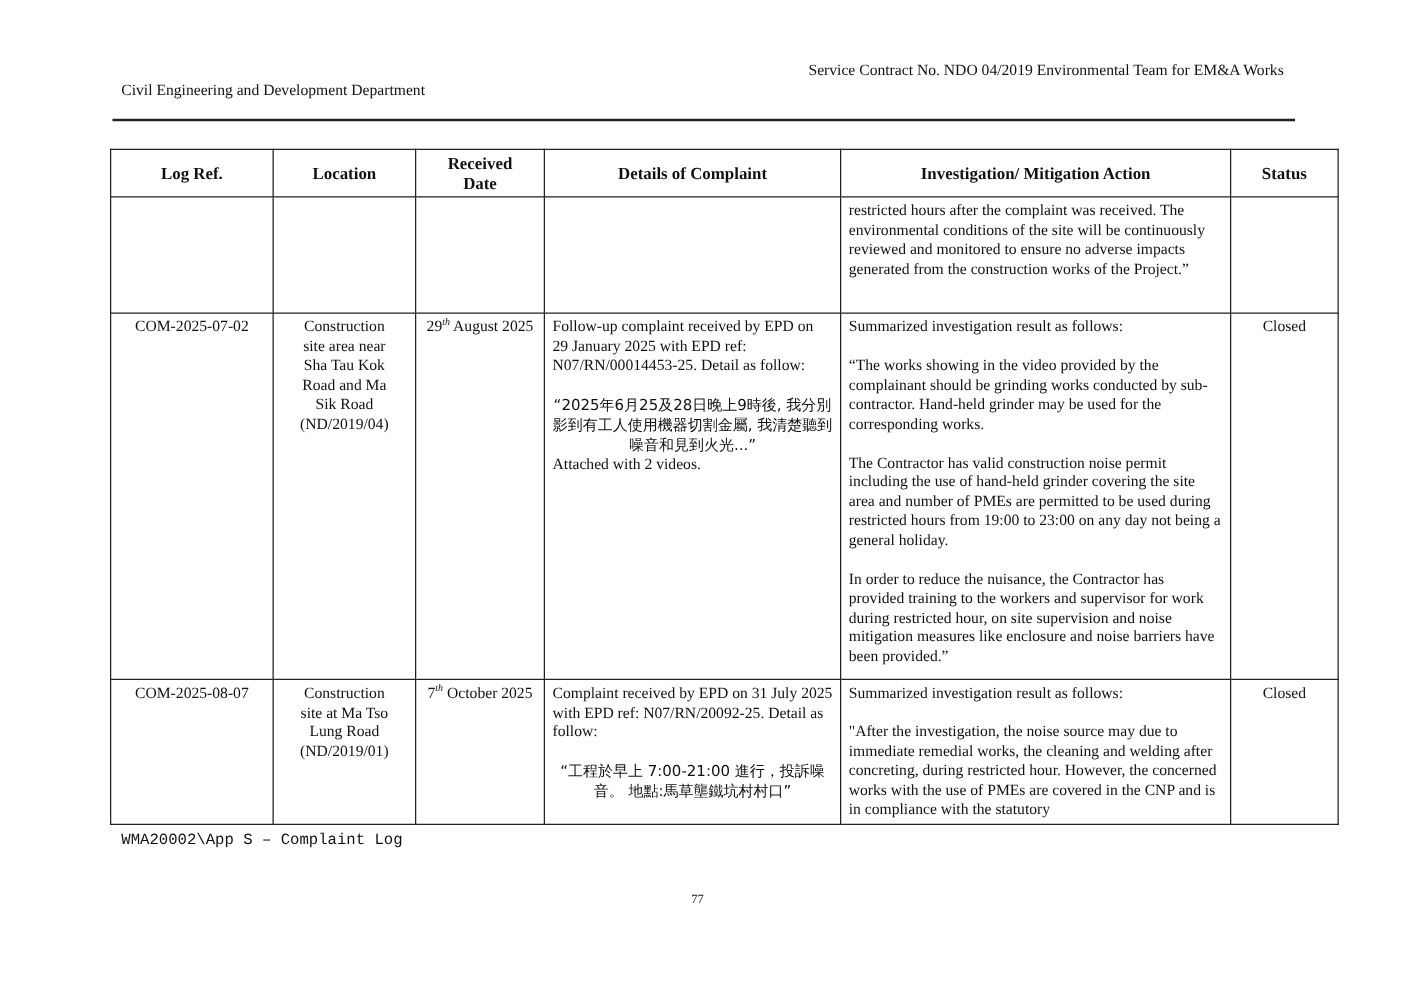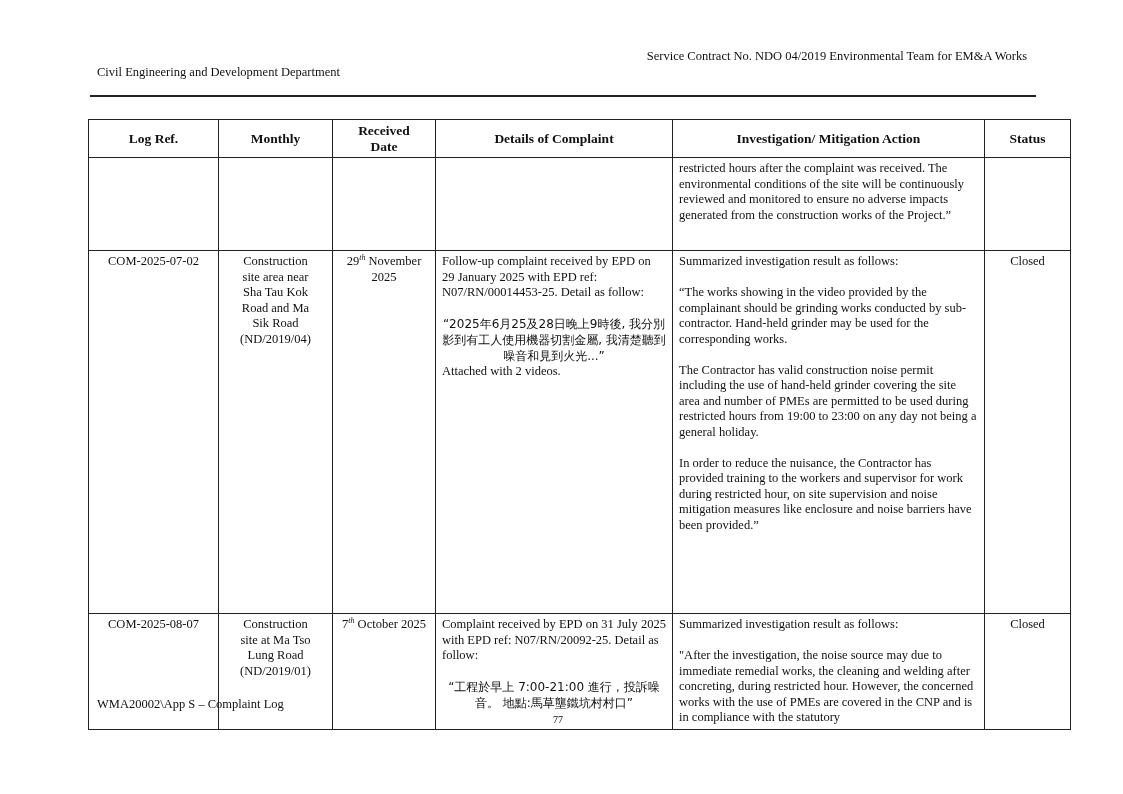--- a/index.html
+++ b/index.html
@@ -11,21 +11,21 @@
   table.log { position: absolute; left: 88px; top: 119px; width: 982px; border-collapse: collapse; table-layout: fixed;
               font-size: 12.5px; line-height: 15.5px; }
   table.log th, table.log td { border: 1.5px solid #222; vertical-align: top; padding: 3px 6px; }
   table.log th { font-weight: bold; font-size: 13.5px; height: 37px; vertical-align: middle; text-align: center; padding: 0 16px; }
   td.c { text-align: center; }
   td.l { text-align: left; }
   .para { margin: 0 0 15.5px 0; }
   .para:last-child { margin-bottom: 0; }
   .cjk { font-family: "DejaVu Sans", sans-serif; font-size: 12px; line-height: 16px; text-align: center; }
   sup { font-size: 8px; line-height: 0; font-style: italic; }
-  .ftr-left { position: absolute; left: 97px; top: 697px; font-size: 12.5px; }
+  .ftr-left { position: absolute; left: 97px; top: 665px; font-size: 12.5px; font-family: Liberation Mono, monospace; }
   .page-no { position: absolute; left: 553px; top: 714px; font-size: 10px; }
 </style>
 </head>
 <body>
 
 <div class="hdr-left">Civil Engineering and Development Department</div>
 <div class="hdr-right">
   <div>Service Contract No. NDO 04/2019 Environmental Team for EM&amp;A Works</div>
 </div>
 <div class="hdr-rule"></div>
@@ -35,51 +35,51 @@
     <col style="width:130px">
       <col style="width:114px">
       <col style="width:103px">
     <col style="width:237px">
       <col style="width:312px">
       <col style="width:86px">
   </colgroup>
   <thead>
     <tr>
       <th>Log Ref.</th>
-      <th>Monthly</th>
+      <th>Location</th>
       <th>Received Date</th>
       <th>Details of Complaint</th>
       <th>Investigation/ Mitigation Action</th>
       <th>Status</th>
     </tr>
   </thead>
   <tbody>
 
     <tr style="height:93px">
       <td class="c"></td>
       <td class="c"></td>
       <td class="c"></td>
       <td class="l"></td>
       <td class="l">
         <p class="para">restricted hours after the complaint was received. The environmental conditions of the site will be continuously reviewed and monitored to ensure no adverse impacts generated from the construction works of the Project.”</p>
       </td>
       <td class="c"></td>
     </tr>
 
-    <tr style="height:363px">
+    <tr style="height:293px">
       <td class="c">COM-2025-07-02</td>
       <td class="c">
         <div>Construction</div>
         <div>site area near</div>
         <div>Sha Tau Kok</div>
         <div>Road and Ma</div>
         <div>Sik Road</div>
         <div>(ND/2019/04)</div>
       </td>
-      <td class="c"><span>29</span><sup>th</sup><span> November 2025</span></td>
+      <td class="c"><span>29</span><sup>th</sup><span> August 2025</span></td>
       <td class="l">
         <p class="para">Follow-up complaint received by EPD on 29 January 2025 with EPD ref: N07/RN/00014453-25. Detail as follow:</p>
         <p class="para cjk" style="margin-bottom:0">“2025年6月25及28日晚上9時後, 我分別影到有工人使用機器切割金屬, 我清楚聽到噪音和見到火光...”</p>
         <p class="para">Attached with 2 videos.</p>
       </td>
       <td class="l">
         <p class="para">Summarized investigation result as follows:</p>
         <p class="para">“The works showing in the video provided by the complainant should be grinding works conducted by sub-contractor. Hand-held grinder may be used for the corresponding works.</p>
         <p class="para">The Contractor has valid construction noise permit including the use of hand-held grinder covering the site area and number of PMEs are permitted to be used during restricted hours from 19:00 to 23:00 on any day not being a general holiday.</p>
         <p class="para">In order to reduce the nuisance, the Contractor has provided training to the workers and supervisor for work during restricted hour, on site supervision and noise mitigation measures like enclosure and noise barriers have been provided.”</p>

